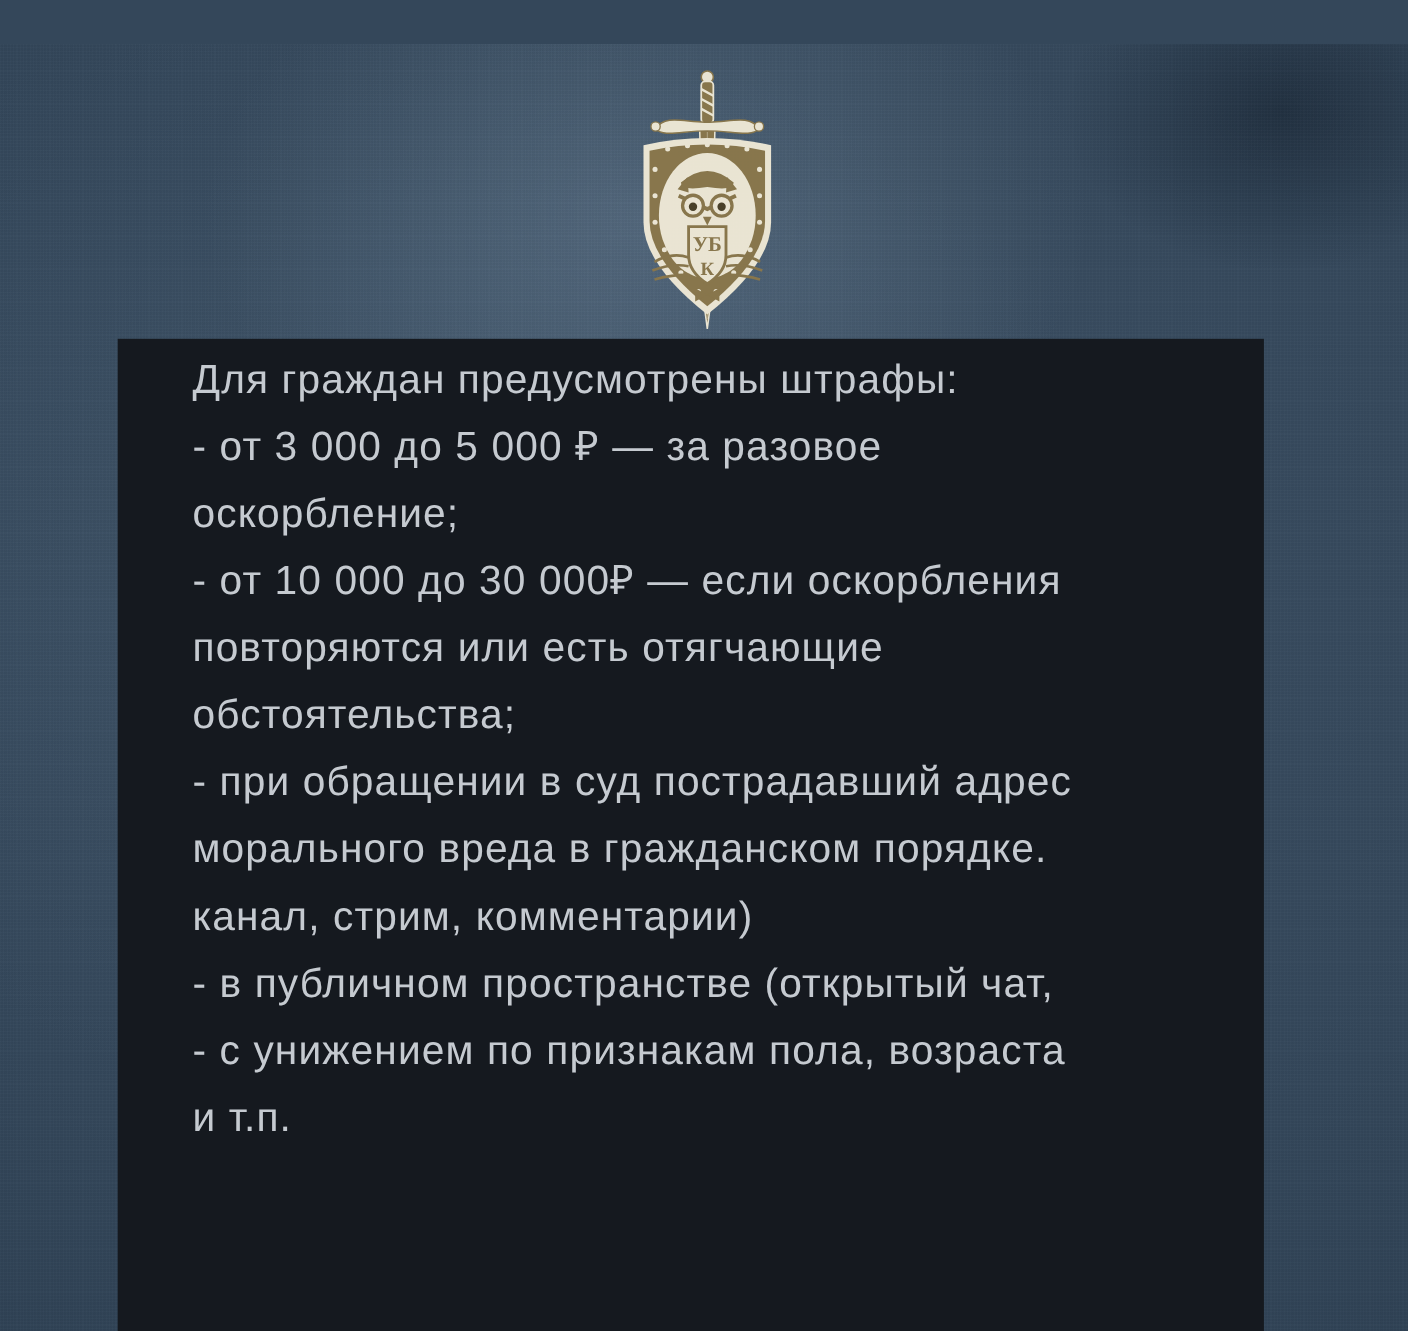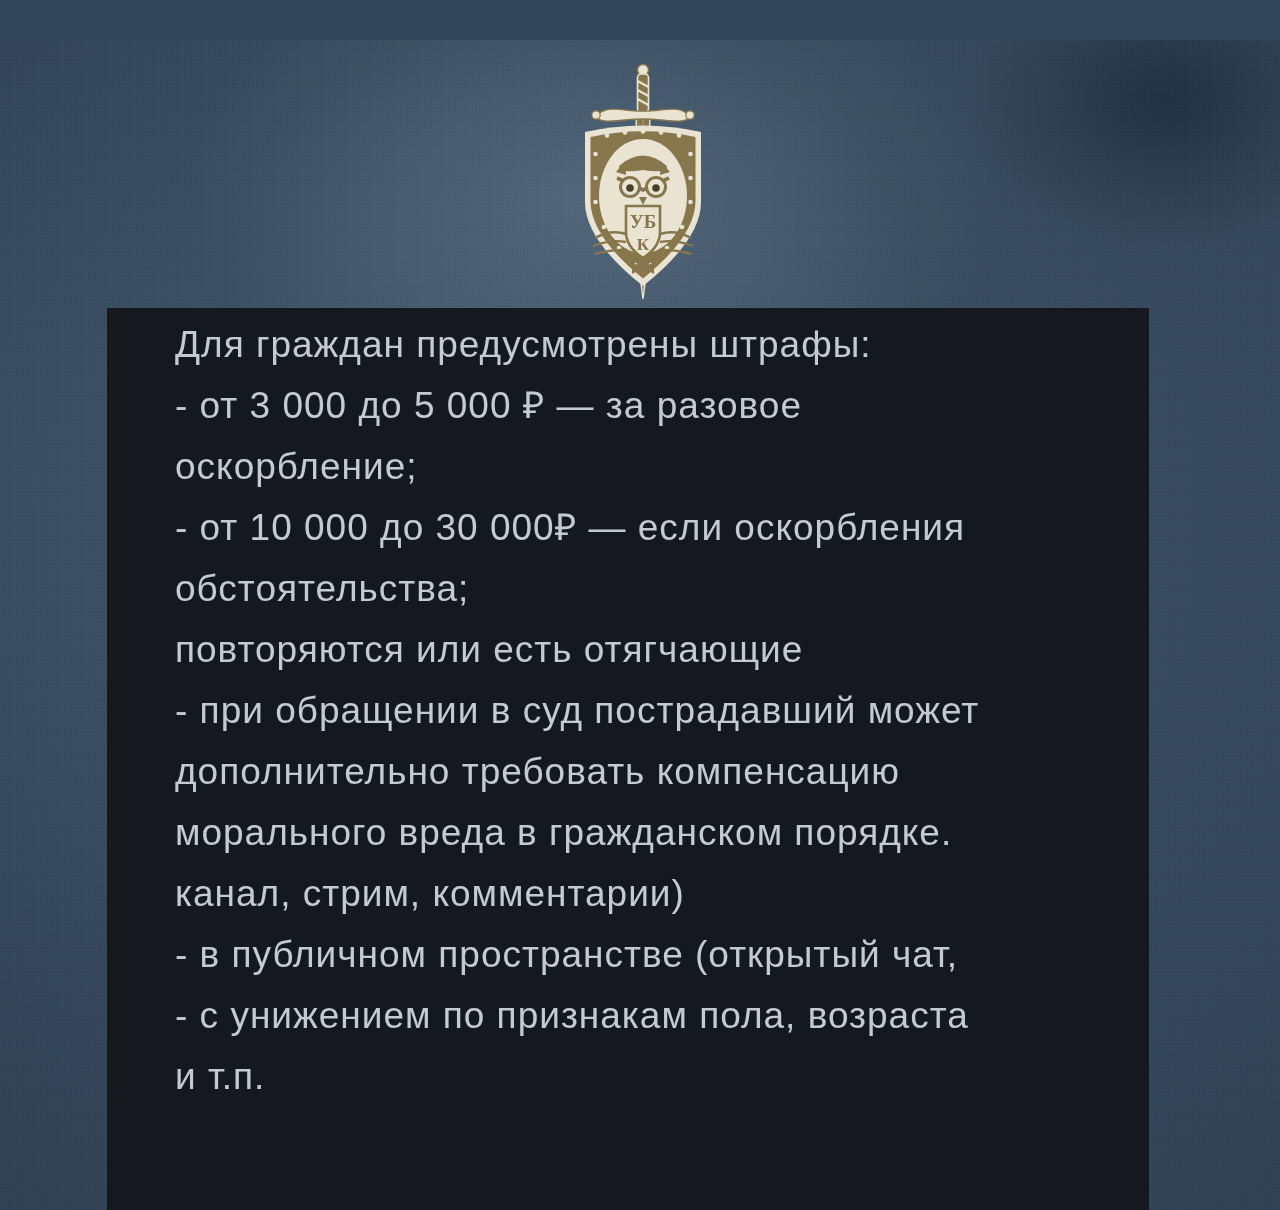--- a/index.html
+++ b/index.html
@@ -155,24 +155,23 @@
       <text x="110" y="166" font-size="19" fill="#8b7749">УБ</text>
       <text x="110" y="188" font-size="17" fill="#8b7749">К</text>
     </g>
   </svg>
 
   <div class="panel">
     <div class="line">Для граждан предусмотрены штрафы:</div>
     <div class="line">- от 3 000 до 5 000 ₽ — за разовое</div>
     <div class="line">оскорбление;</div>
     <div class="line">- от 10 000 до 30 000₽ — если оскорбления</div>
+    <div class="line">повторяются или есть отягчающие</div>
     <div class="line">обстоятельства;</div>
-    <div class="line">повторяются или есть отягчающие</div>
-    <div class="line">- при обращении в суд пострадавший может</div>
-    <div class="line">дополнительно требовать компенсацию</div>
+    <div class="line">- при обращении в суд пострадавший адрес</div>
     <div class="line">морального вреда в гражданском порядке.</div>
     <div class="line">канал, стрим, комментарии)</div>
     <div class="line">- в публичном пространстве (открытый чат,</div>
     <div class="line">- с унижением по признакам пола, возраста</div>
     <div class="line">и т.п.</div>
   </div>
 
   <div class="bottom-band"></div>
 </div>
 

